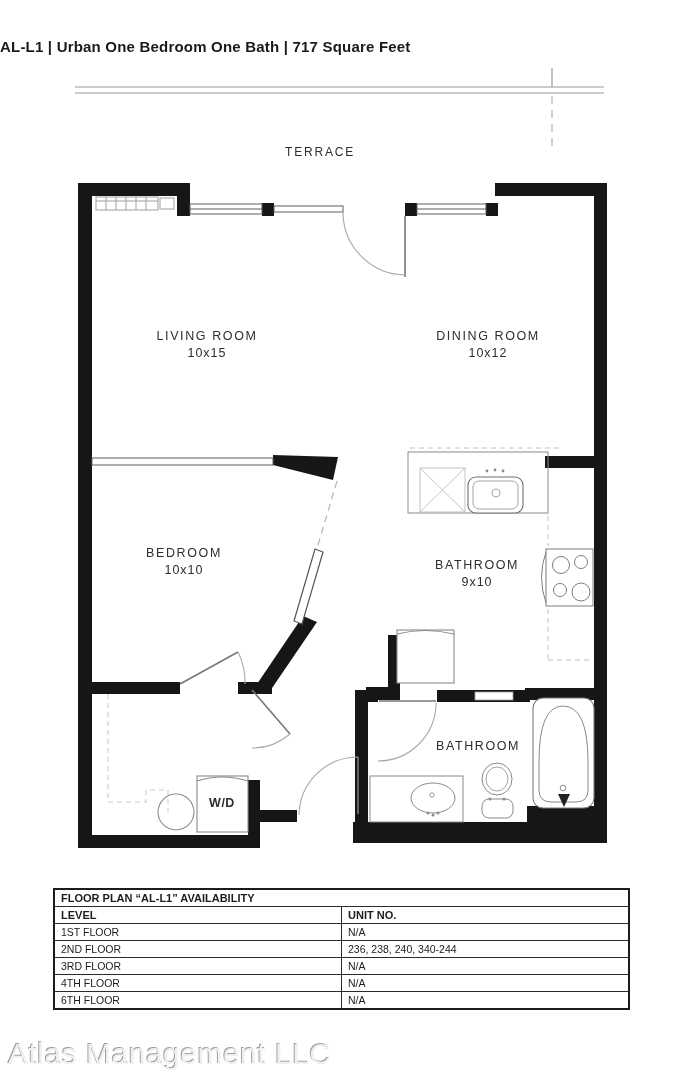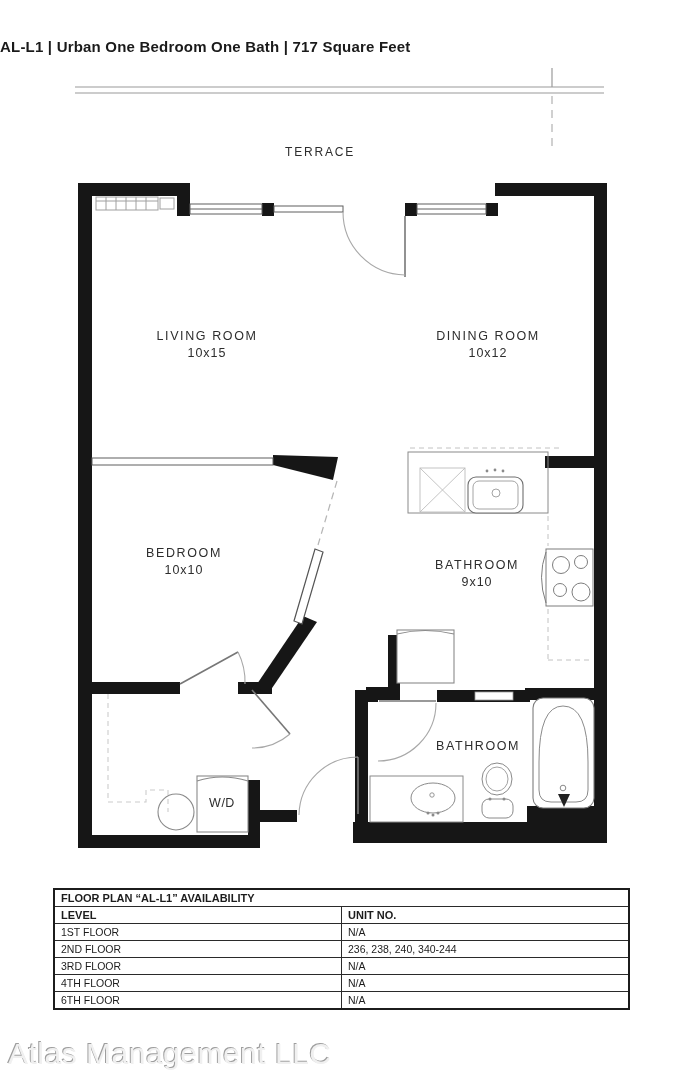--- a/index.html
+++ b/index.html
@@ -6,21 +6,21 @@
   #page{position:relative;width:675px;height:1080px;background:#fff;overflow:hidden;
         font-family:"Liberation Sans", sans-serif;color:#1c1c1c;}
   #title{position:absolute;left:0;top:38px;width:675px;text-align:left;
          font-size:15px;font-weight:bold;letter-spacing:.2px;color:#1a1a1a;}
   svg{position:absolute;left:0;top:0;}
   .room-label{position:absolute;transform:translateX(-50%);text-align:center;
               color:#2d2d2d;white-space:nowrap;}
   .room-name{font-size:12.5px;letter-spacing:1.6px;line-height:17px;}
   .room-dims{font-size:12.5px;letter-spacing:1px;line-height:17px;}
   #lbl-terrace .room-name{font-size:12px;letter-spacing:1.8px;}
-  #lbl-laundry .room-name{letter-spacing:.5px;}
+  #lbl-laundry .room-name{letter-spacing:.5px;font-weight:bold;}
   
   #availability{position:absolute;left:53px;top:888px;width:577px;border-collapse:collapse;
                 table-layout:fixed;}
   #availability td{border:1px solid #2a2a2a;font-size:10.5px;padding:1px 0 1px 6px;
                    height:14px;vertical-align:middle;color:#1c1c1c;}
   #availability tr.t-title td{font-weight:bold;font-size:11px;}
   #availability tr.t-head td{font-weight:bold;font-size:11px;margin-left:45px;}
   #availability{border:2px solid #1c1c1c;}
   .col-level{width:69px;}
   

